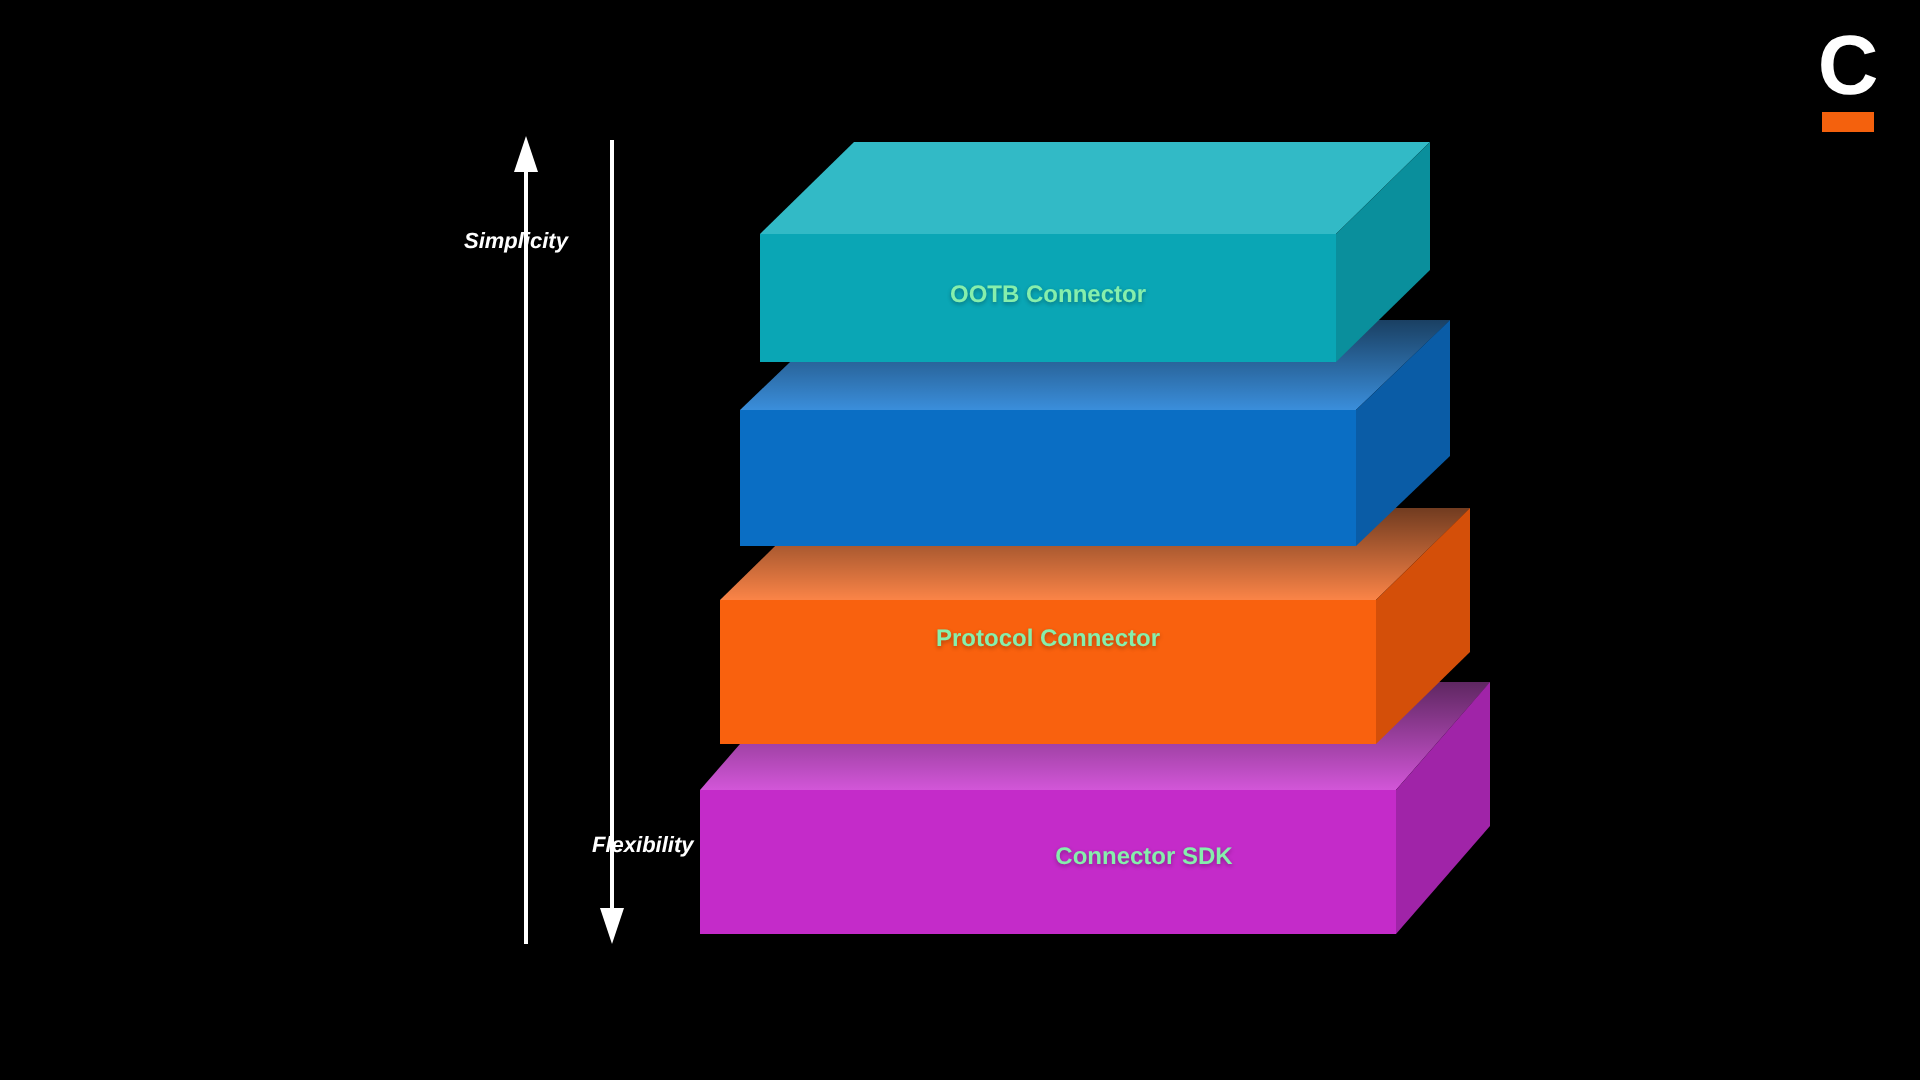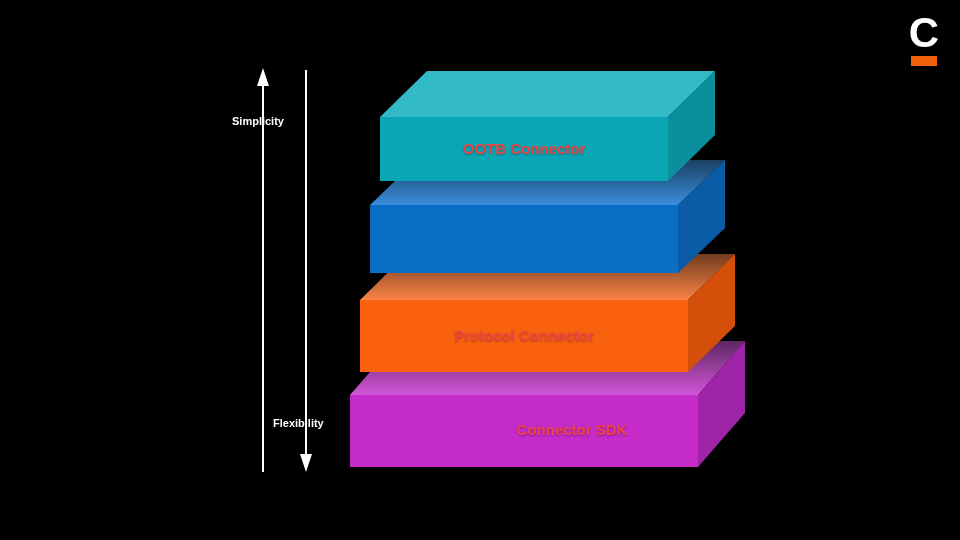--- a/index.html
+++ b/index.html
@@ -54,35 +54,36 @@
     margin: 2px auto 0 auto;
   }
   
   .axis-label {
     position: absolute;
     color: #ffffff;
     font-size: 11px;
     font-weight: bold;
     white-space: nowrap;
     font-family: "Liberation Sans", sans-serif;
+    font-style: italic;
   }
   #label-simplicity {
     left: 232px;
     top: 115px;
   }
   #label-flexibility {
-    left: 273px;
+    left: 296px;
     top: 417px;
   }
   
   .block-label {
     position: absolute;
-    color: #ef4444;
+    color: #86efac;
     font-weight: bold;
-    font-size: 15px;
+    font-size: 12px;
     white-space: nowrap;
     text-align: center;
     font-family: "Liberation Sans", sans-serif;
     text-shadow: 0 1px 2px rgba(0,0,0,0.30);
   }
 </style>
 </head>
 <body style="background: rgb(0, 0, 0);">
 
 <div id="stage">
@@ -148,21 +149,21 @@
       <polygon points="306,472 300,454 312,454" fill="#ffffff"></polygon>
     </g>
   </svg>
 
   <div class="axis-label" id="label-simplicity">Simplicity</div>
   <div class="axis-label" id="label-flexibility">Flexibility</div>
 
   <div class="block-label" style="left:380px; top:140px; width:288px;">OOTB Connector</div>
 
 
-  <div class="block-label" style="left:360px; top:327px; width:328px;">Protocol Connector</div>
+  <div class="block-label" style="left:360px; top:312px; width:328px;">Protocol Connector</div>
 
   <div class="block-label" style="left:350px; top:421px; width:348px;margin-left:48px;">Connector SDK</div>
 
   <div id="logo">
     <span class="logo-c" style="color: rgb(255, 255, 255);">C</span>
     <span class="logo-bar" style="background: rgb(244, 97, 13);"></span>
   </div>
 
 </div>
 

